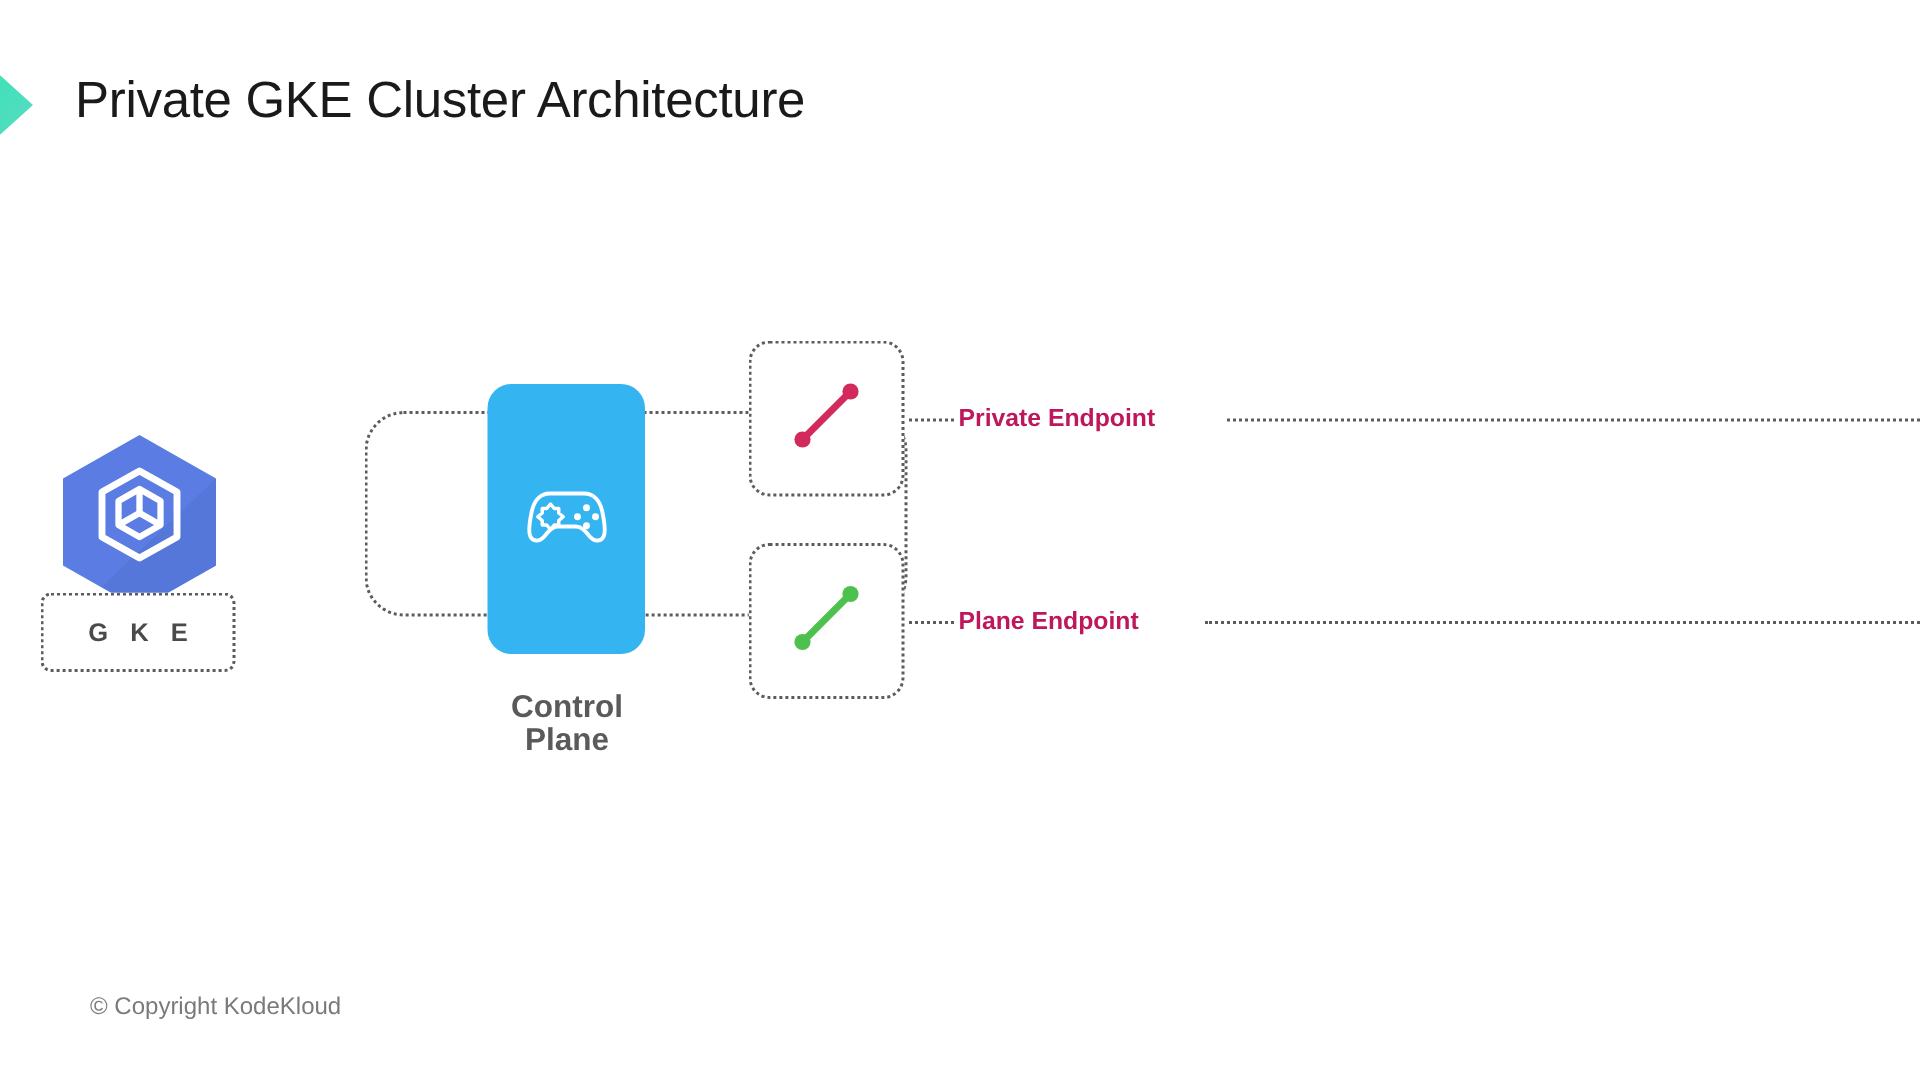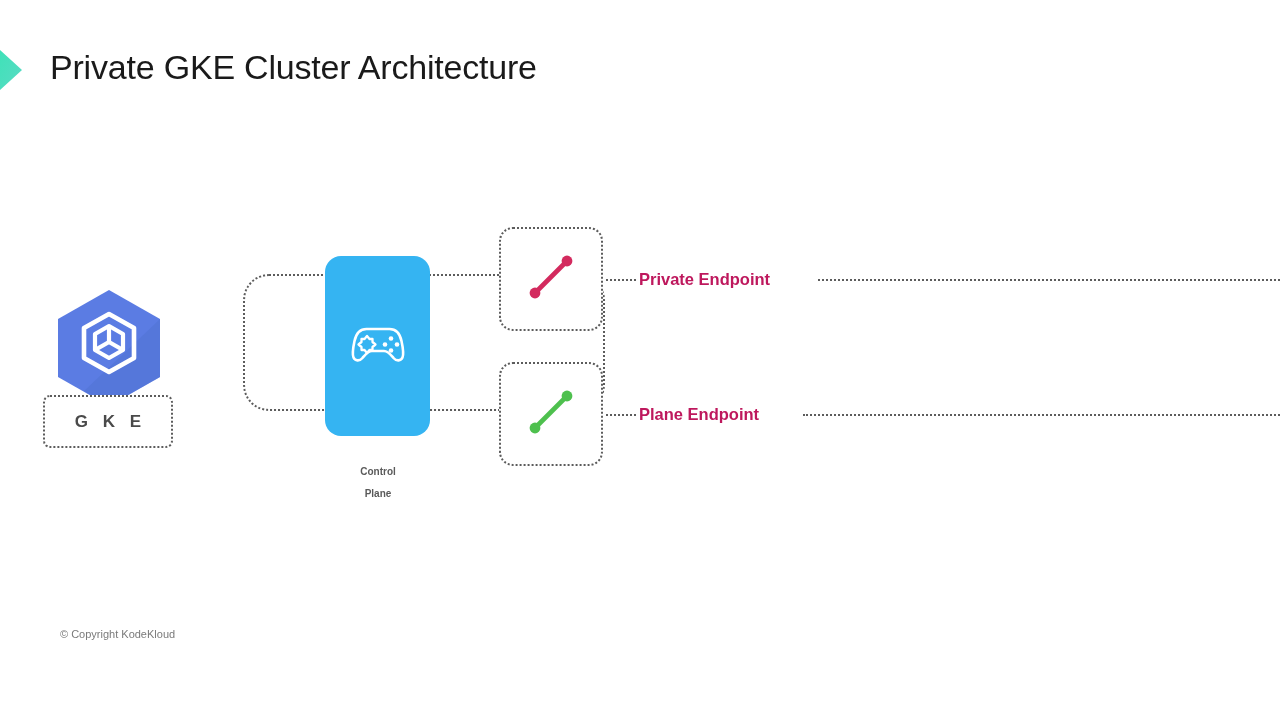--- a/index.html
+++ b/index.html
@@ -35,21 +35,21 @@
     font-size: 34px;
     font-weight: 400;
     color: #1a1a1a;
     letter-spacing: -0.2px;
     white-space: nowrap;
   }
 
   
   .gke-block {
     position: absolute;
-    left: 43px;
+    left: 27px;
     top: 288px;
     width: 132px;
     height: 160px;
   }
 
   .gke-hex {
     position: absolute;
     left: 11px;
     top: 0px;
     width: 110px;
@@ -102,21 +102,21 @@
     align-items: center;
     justify-content: center;
   }
 
   .control-plane-label {
     position: absolute;
     left: 313px;
     top: 461px;
     width: 130px;
     text-align: center;
-    font-size: 10px;
+    font-size: 21px;
     font-weight: bold;
     color: #5a5a5a;
     line-height: 22px;
   }
 
   
   .endpoint-box {
     position: absolute;
     width: 104px;
     height: 104px;
@@ -152,22 +152,22 @@
 
   .line-box-to-label-private { left: 606px; top: 279px; width: 30px; }
   .line-label-to-edge-private { left: 818px; top: 279px; width: 462px; }
   .line-box-to-label-public { left: 606px; top: 414px; width: 30px; }
   .line-label-to-edge-public { left: 803px; top: 414px; width: 477px; }
 
   
   .footer-copyright {
     position: absolute;
     left: 60px;
-    top: 628px;
-    font-size: 11px;
+    top: 663px;
+    font-size: 16px;
     color: #7a7a7a;
   }
 </style>
 </head>
 <body>
 
 <div class="slide">
 
   <div class="chevron-logo">
     <svg width="66" height="84" viewBox="0 0 66 84">

